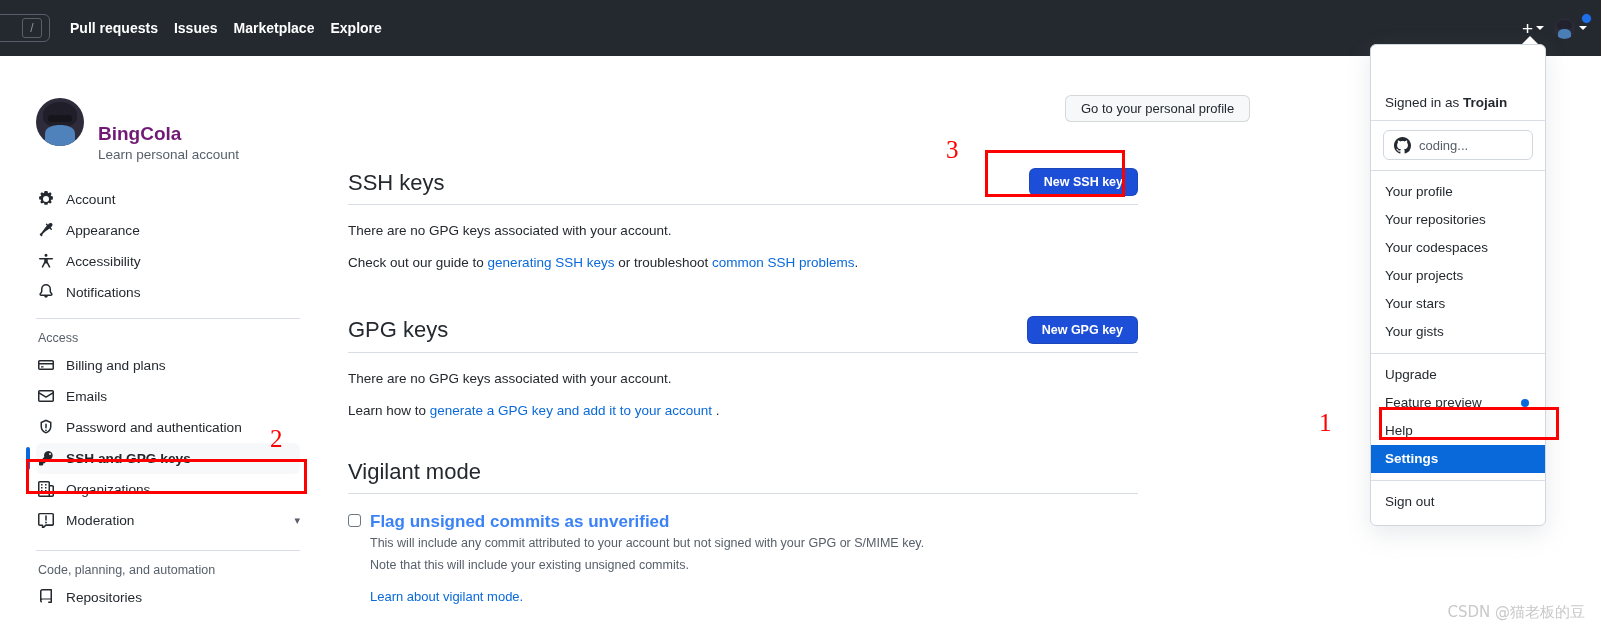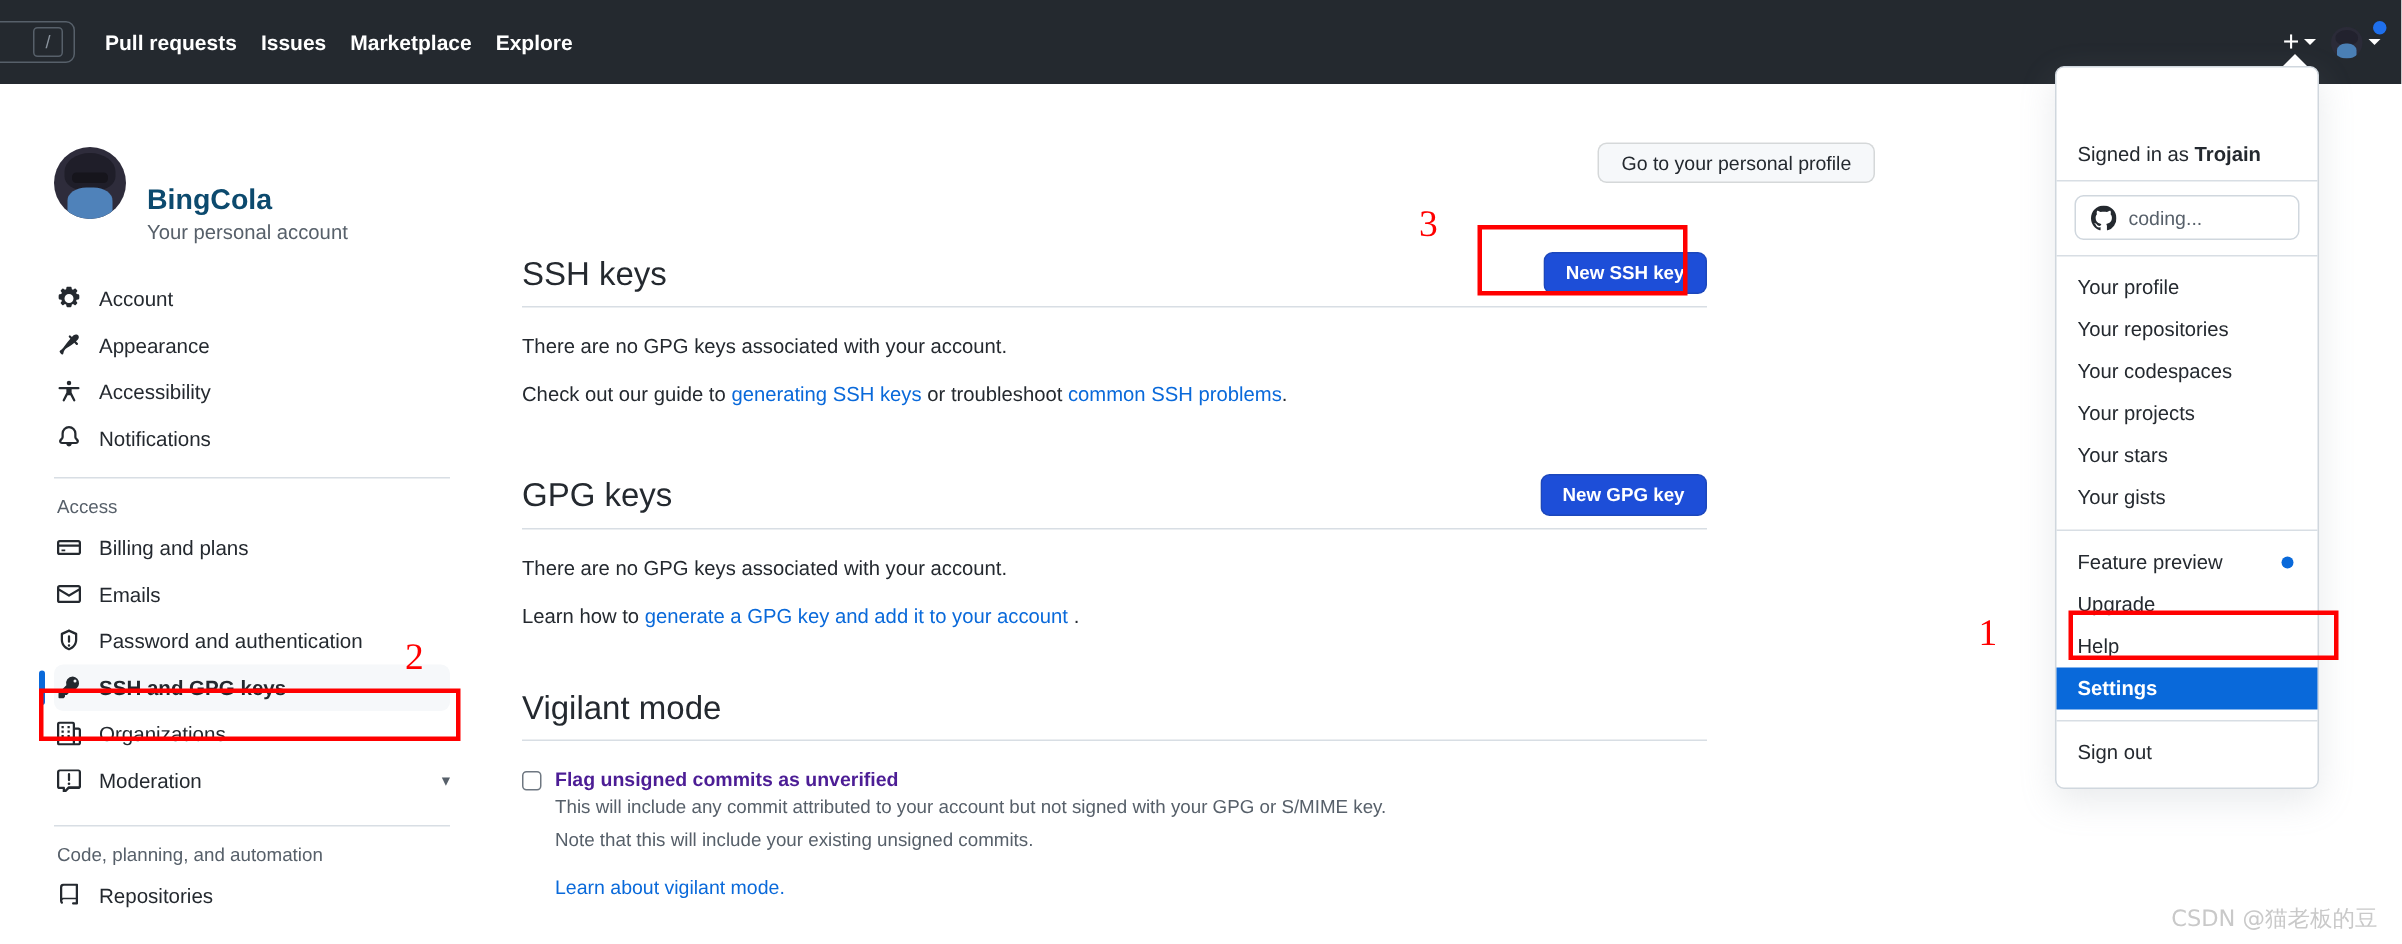--- a/index.html
+++ b/index.html
@@ -154,21 +154,21 @@
   .acct-avatar::after {
     content: ""; position: absolute; left: 9px; top: 27px;
     width: 30px; height: 21px; border-radius: 42% 42% 0 0;
     background: #4f82ba;
   }
   .acct-eyes {
     position: absolute; left: 12px; top: 17px;
     width: 24px; height: 7px; border-radius: 3px;
     background: #16151c; z-index: 2;
   }
-  .acct-name { font-size: 19px; font-weight: 700; color: #0c4a6e; line-height: 1.25; margin-top: 40px; }
+  .acct-name { font-size: 19px; font-weight: 700; color: #701a75; line-height: 1.25; margin-top: 40px; }
   .acct-sub { font-size: 13.5px; color: #57606a; margin-top: 1px; }
 
   .nav-list { margin-top: 22px; padding: 0 30px 0 36px; }
   .nav-item {
     display: flex; align-items: center; gap: 12px;
     height: 31px; position: relative;
     font-size: 13.7px; color: #24292f;
     padding-left: 2px; border-radius: 6px;
     cursor: pointer;
   }
@@ -221,21 +221,21 @@
   .section-body p { margin-bottom: 12px; line-height: 1.5; }
   .section-body p:last-child { margin-bottom: 0; }
   a.lnk { color: #0969da; text-decoration: none; }
 
   .check-row { display: flex; align-items: flex-start; gap: 9px; padding-top: 18px; }
   .chk {
     width: 13px; height: 13px; border: 1px solid #6e7781;
     border-radius: 3px; background: #ffffff; flex: none; margin-top: 2px;
     cursor: pointer;
   }
-  .chk-label { font-size: 13px; font-weight: 600; color: #4c1d95; }
+  .chk-label { font-size: 17px; font-weight: 600; color: #3b82f6; }
   .chk-desc { font-size: 12.5px; color: #57606a; line-height: 1.55; margin-top: 2px; }
   .vig-link { padding-left: 22px; padding-top: 14px; font-size: 13px; }
 
   
   .anno-box { position: absolute; border: 3px solid #ff0000; z-index: 50; pointer-events: none; }
   .anno-num {
     position: absolute; color: #ff0000; font-size: 25px;
     font-family: "Liberation Serif", serif; z-index: 51; line-height: 1;
   }
 
@@ -305,25 +305,25 @@
       <div class="dd-item">
         <span>Your stars</span>
       </div>
       <div class="dd-item">
         <span>Your gists</span>
       </div>
     </div>
 
     <div class="dd-group">
       <div class="dd-item">
+        <span>Upgrade</span>
+      </div>
+      <div class="dd-item">
         <span>Feature preview</span>
         <span class="blue-dot"></span>
-      </div>
-      <div class="dd-item">
-        <span>Upgrade</span>
       </div>
       <div class="dd-item">
         <span>Help</span>
       </div>
       <div class="dd-item selected">
         <span>Settings</span>
       </div>
     </div>
 
     <div class="dd-group">
@@ -333,21 +333,21 @@
     </div>
   </div>
 
   <aside class="sidebar">
     <div class="acct-head">
       <div class="acct-avatar">
           <span class="acct-eyes"></span>
         </div>
       <div>
         <div class="acct-name">BingCola</div>
-        <div class="acct-sub">Your personal account</div>
+        <div class="acct-sub">Learn personal account</div>
       </div>
     </div>
 
     <div class="nav-list">
       <div class="nav-item">
         <span class="nav-ico">
           <svg width="16" height="16" viewBox="0 0 16 16">
               <path fill="currentColor" d="M8 0a8.2 8.2 0 011.1.08c.3.04.55.27.6.57l.21 1.2c.27.1.53.21.78.34l.99-.71c.25-.18.58-.16.8.04.33.3.63.6.92.93.2.22.22.55.04.8l-.71.98c.13.26.24.52.34.79l1.2.21c.3.05.53.3.57.6a8.2 8.2 0 010 2.2c-.04.3-.27.55-.57.6l-1.2.21c-.1.27-.21.53-.34.78l.71.99c.18.25.16.58-.04.8-.3.33-.6.63-.93.92a.65.65 0 01-.8.04l-.98-.71c-.26.13-.52.24-.79.34l-.21 1.2c-.05.3-.3.53-.6.57a8.2 8.2 0 01-2.2 0 .65.65 0 01-.6-.57l-.21-1.2a6.5 6.5 0 01-.78-.34l-.99.71a.65.65 0 01-.8-.04 8.3 8.3 0 01-.92-.93.65.65 0 01-.04-.8l.71-.98a6.5 6.5 0 01-.34-.79l-1.2-.21a.65.65 0 01-.57-.6 8.2 8.2 0 010-2.2c.04-.3.27-.55.57-.6l1.2-.21c.1-.27.21-.53.34-.78l-.71-.99a.65.65 0 01.04-.8c.3-.33.6-.63.93-.92a.65.65 0 01.8-.04l.98.71c.26-.13.52-.24.79-.34l.21-1.2c.05-.3.3-.53.6-.57A8.2 8.2 0 018 0zm0 5a3 3 0 100 6 3 3 0 000-6z"></path>
             </svg>
         </span>

